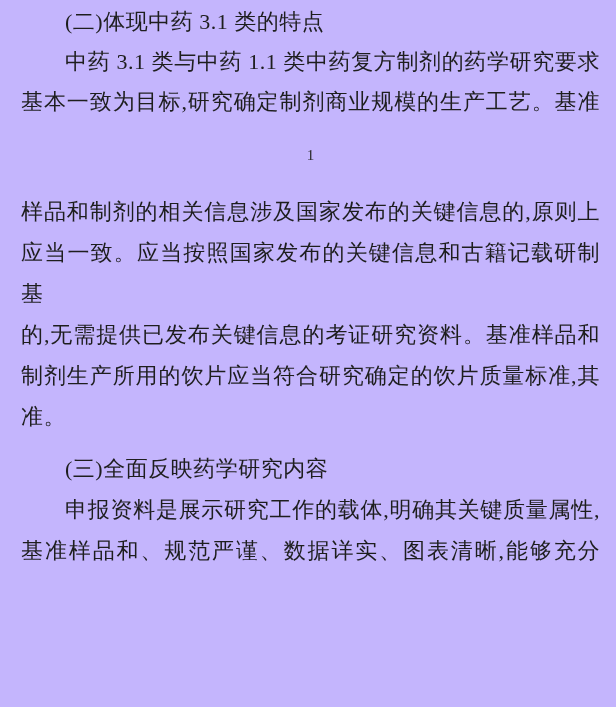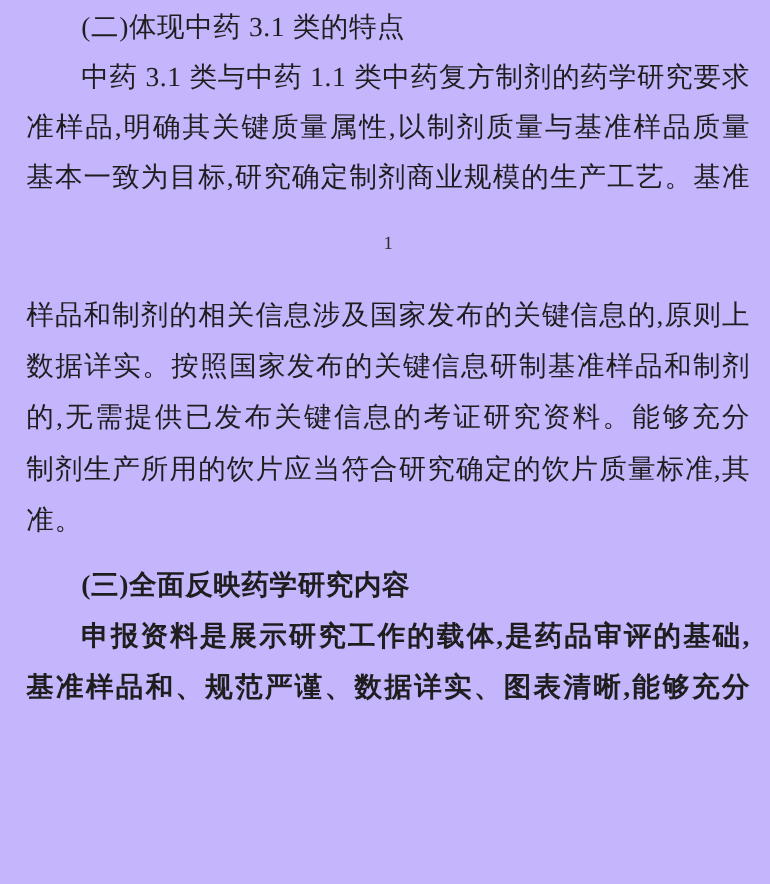--- a/index.html
+++ b/index.html
@@ -37,43 +37,42 @@
   .pagenum {
     margin-top: 13px;
     font-size: 15px;
     line-height: 40px;
     text-align: center;
     color: #2a2a2a;
   }
   .blockB { margin-top: 16px; }
   .blockB .line { line-height: 41px; }
   .blockC { margin-top: 11px; }
-  .blockC .line { line-height: 41px; font-weight: bold; }
+  .blockC .line { line-height: 41px; }
 </style>
 </head>
 <body>
 
 <div class="doc">
 
   <div class="blockA">
     <div class="line indent">(二)体现中药 3.1 类的特点</div>
     <div class="line indent just">中药 3.1 类与中药 1.1 类中药复方制剂的药学研究要求</div>
-    <div class="line just">准样品,明确其关键质量属性,以制剂质量与基准样品质量</div>
     <div class="line just">基本一致为目标,研究确定制剂商业规模的生产工艺。基准</div>
   </div>
 
   <div class="pagenum">1</div>
 
   <div class="blockB">
     <div class="line just">样品和制剂的相关信息涉及国家发布的关键信息的,原则上</div>
-    <div class="line just">数据详实。按照国家发布的关键信息研制基准样品和制剂</div>
-    <div class="line just">的,无需提供已发布关键信息的考证研究资料。能够充分</div>
+    <div class="line just">应当一致。应当按照国家发布的关键信息和古籍记载研制基</div>
+    <div class="line just">的,无需提供已发布关键信息的考证研究资料。基准样品和</div>
     <div class="line just">制剂生产所用的饮片应当符合研究确定的饮片质量标准,其</div>
     <div class="line">准。</div>
   </div>
 
   <div class="blockC">
     <div class="line indent">(三)全面反映药学研究内容</div>
-    <div class="line indent just">申报资料是展示研究工作的载体,是药品审评的基础,</div>
+    <div class="line indent just">申报资料是展示研究工作的载体,明确其关键质量属性,</div>
     <div class="line just">基准样品和、规范严谨、数据详实、图表清晰,能够充分</div>
   </div>
 
 </div>
 
 </body></html>

